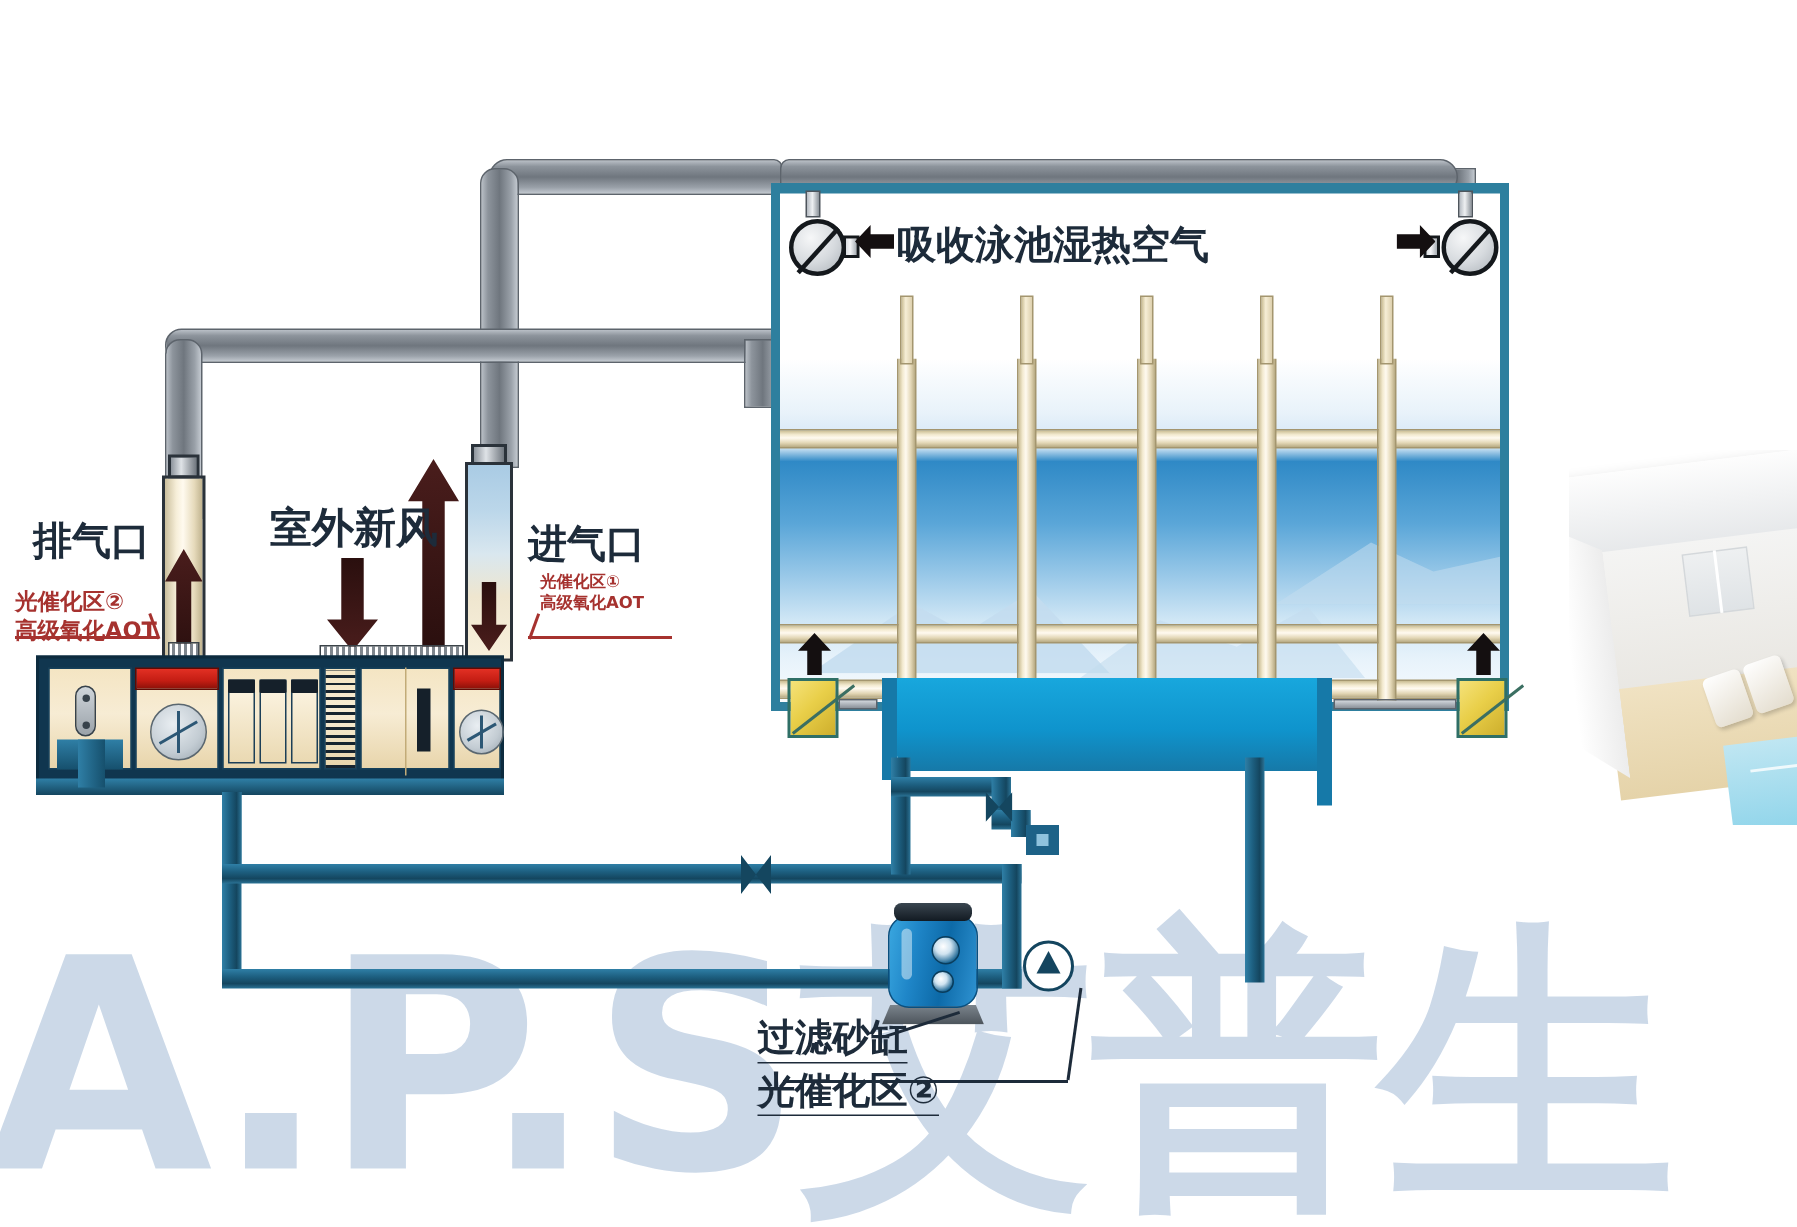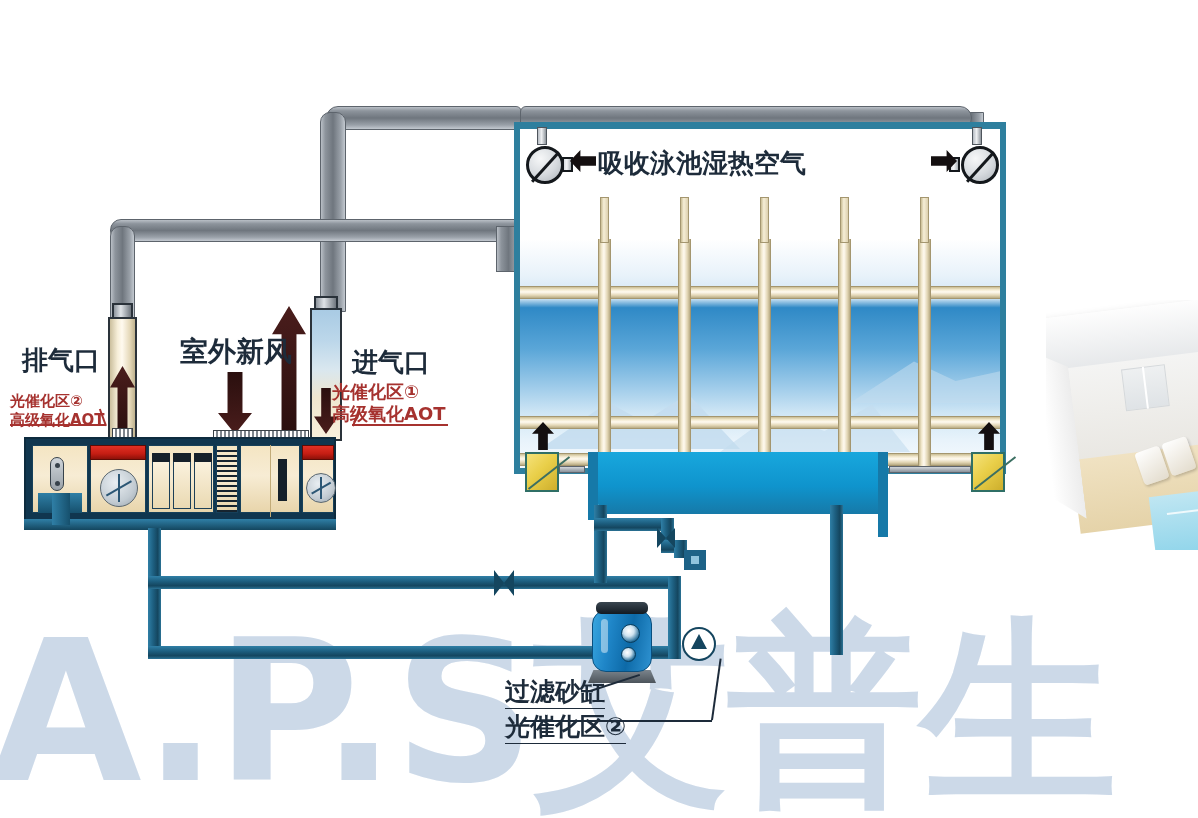--- a/index.html
+++ b/index.html
@@ -449,21 +449,21 @@
   <div class="lbl-red" style="left:10px;top:392px;font-size:15px;">
     <span>光催化区②</span><br>
     <span>高级氧化AOT</span>
   </div>
   <div class="leader" style="left:10px;top:424px;width:96px;height:1.5px;background:#a6322f;"></div>
   <div class="leader" style="left:105px;top:408px;width:1.5px;height:18px;background:#a6322f;transform:rotate(-20deg);transform-origin:50% 100%;"></div>
 
   <div class="lbl" style="left:180px;top:333px;font-size:28px;">室外新风</div>
   <div class="lbl" style="left:352px;top:345px;font-size:26px;">进气口</div>
 
-  <div class="lbl-red" style="left:332px;top:381px;font-size:18px;">
+  <div class="lbl-red" style="left:360px;top:381px;font-size:11px;">
     <span>光催化区①</span><br>
     <span>高级氧化AOT</span>
   </div>
   <div class="leader" style="left:352px;top:424px;width:96px;height:1.5px;background:#a6322f;"></div>
   <div class="leader" style="left:352px;top:408px;width:1.5px;height:18px;background:#a6322f;transform:rotate(20deg);transform-origin:50% 100%;"></div>
 
 
   <div class="lbl-under" style="left:505px;top:675px;font-size:25px;">过滤砂缸</div>
   <div class="lbl-under" style="left:505px;top:710px;font-size:25px;">光催化区②</div>
 

